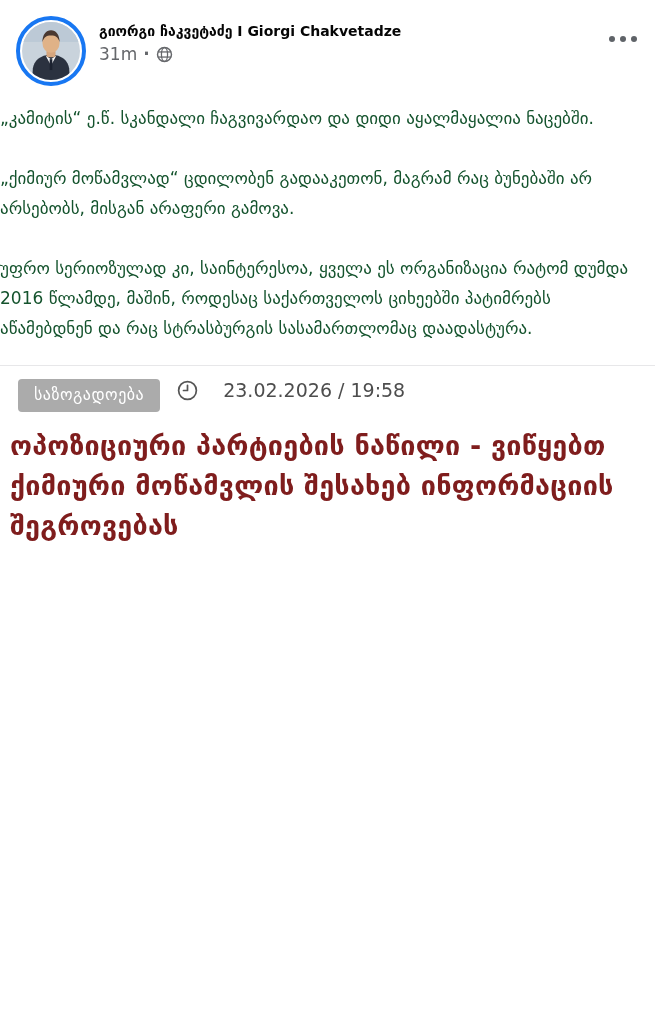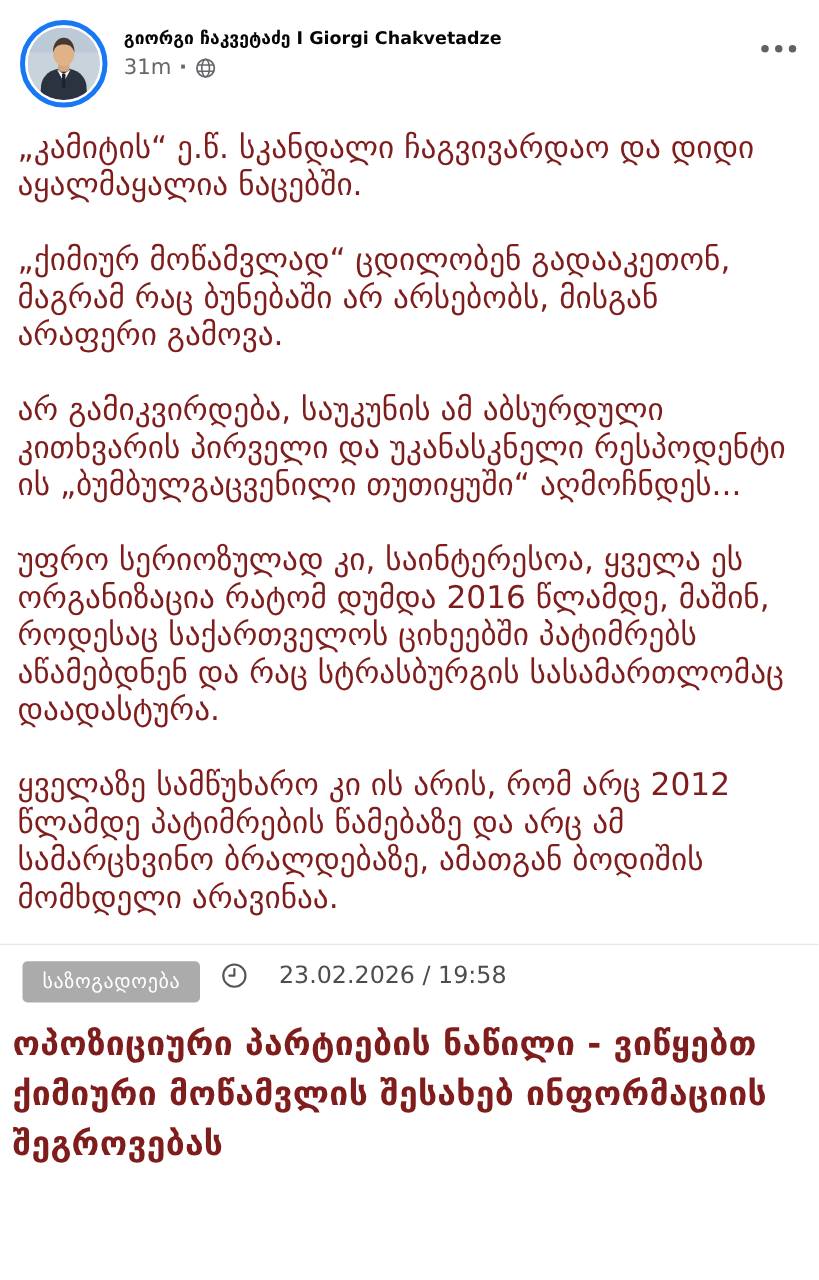--- a/index.html
+++ b/index.html
@@ -63,24 +63,24 @@
     cursor: pointer;
   }
   .more-options i {
     width: 6px; height: 6px;
     background: #5f6368;
     border-radius: 50%;
     display: block;
   }
   
   .post-body {
-    padding: 17px 10px 0 14px;
-    font-size: 25px;
+    padding: 17px 10px 0 0;
+    font-size: 17px;
     line-height: 30px;
-    color: #7f1d1d;
+    color: #14532d;
   }
   .post-body p { margin: 0 0 30px 0; }
   .post-body p:last-child { margin-bottom: 22px; }
   
   .divider {
     border: none;
     border-top: 1px solid #e7e7e9;
     margin: 0;
   }
   
@@ -160,23 +160,21 @@
     <div class="more-options">
       <i></i>
       <i></i>
       <i></i>
     </div>
   </div>
 
   <div class="post-body">
     <p>„კამიტის“ ე.წ. სკანდალი ჩაგვივარდაო და დიდი აყალმაყალია ნაცებში.</p>
     <p>„ქიმიურ მოწამვლად“ ცდილობენ გადააკეთონ, მაგრამ რაც ბუნებაში არ არსებობს, მისგან არაფერი გამოვა.</p>
-    <p>არ გამიკვირდება, საუკუნის ამ აბსურდული კითხვარის პირველი და უკანასკნელი რესპოდენტი ის „ბუმბულგაცვენილი თუთიყუში“ აღმოჩნდეს...</p>
     <p>უფრო სერიოზულად კი, საინტერესოა, ყველა ეს ორგანიზაცია რატომ დუმდა 2016 წლამდე, მაშინ, როდესაც საქართველოს ციხეებში პატიმრებს აწამებდნენ და რაც სტრასბურგის სასამართლომაც დაადასტურა.</p>
-    <p>ყველაზე სამწუხარო კი ის არის, რომ არც 2012 წლამდე პატიმრების წამებაზე და არც ამ სამარცხვინო ბრალდებაზე, ამათგან ბოდიშის მომხდელი არავინაა.</p>
   </div>
 
   <hr class="divider">
 
   <div class="footer-row">
     <span class="category-badge">საზოგადოება</span>
     <span class="datetime-wrap">
       <svg class="clock" viewBox="0 0 22 22">
         <circle cx="11" cy="11" r="9.3" fill="none" stroke="#555555" stroke-width="1.8"></circle>
         <polyline points="11,5.5 11,11 6.8,11" fill="none" stroke="#555555" stroke-width="1.8" stroke-linecap="round" stroke-linejoin="round"></polyline>

